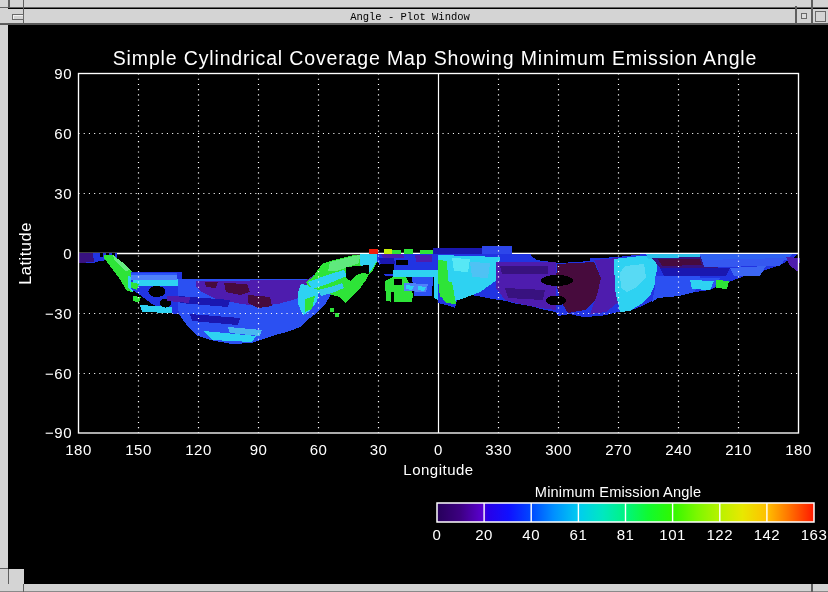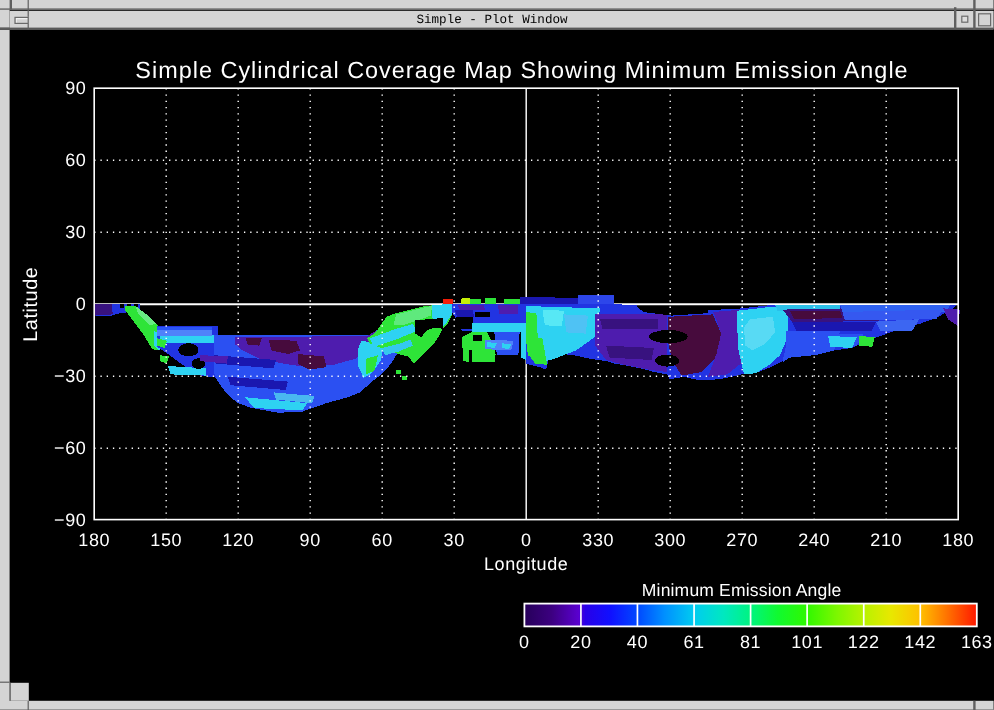--- a/index.html
+++ b/index.html
@@ -28,21 +28,21 @@
  <div style="position:absolute;left:811.3px;top:584px;width:1.3px;height:8px;background:#5f5f5f"></div>
 
  <div class="fr" style="left:7.5px;top:568.8px;width:16px;height:15.2px;border-left:1.3px solid #5f5f5f;box-sizing:border-box"></div>
 
  <div style="position:absolute;left:11.5px;top:13.5px;width:10px;height:4.5px;background:#d4d4d4;border:1.2px solid #6a6a6a;box-shadow:inset 1px 1px 0 #f2f2f2"></div>
 
  <div style="position:absolute;left:801.3px;top:13.4px;width:4px;height:4px;background:#dcdcdc;border:1.2px solid #6a6a6a"></div>
 
  <div style="position:absolute;left:814.8px;top:10.8px;width:9.2px;height:9.2px;background:#d4d4d4;border:1.4px solid #6a6a6a"></div>
 
- <div style="position:absolute;left:0;top:10.5px;width:820px;text-align:center;font-family:'Liberation Mono',monospace;font-size:10.5px;color:#000;letter-spacing:0px">Simple - Plot Window</div>
+ <div style="position:absolute;left:0;top:10.5px;width:820px;text-align:center;font-family:'Liberation Mono',monospace;font-size:10.5px;color:#000;letter-spacing:0px">Angle - Plot Window</div>
 
  <svg width="828" height="592" viewBox="0 0 828 592" style="position:absolute;left:0;top:0">
 
   <text x="435" y="65" text-anchor="middle" font-size="19.5" letter-spacing="0.85">Simple Cylindrical Coverage Map Showing Minimum Emission Angle</text>
 
   <line x1="78.5" y1="253.5" x2="798.5" y2="253.5" stroke="#fff" stroke-width="1.7"></line>
   <line x1="438.5" y1="73.5" x2="438.5" y2="433.0" stroke="#fff" stroke-width="1.2"></line>
 
   <g shape-rendering="crispEdges">
 <polygon points="78.5,253.0 117.0,253.0 117.0,259.0 100.0,261.0 93.0,263.0 78.5,263.0" fill="#2134e2"></polygon>

